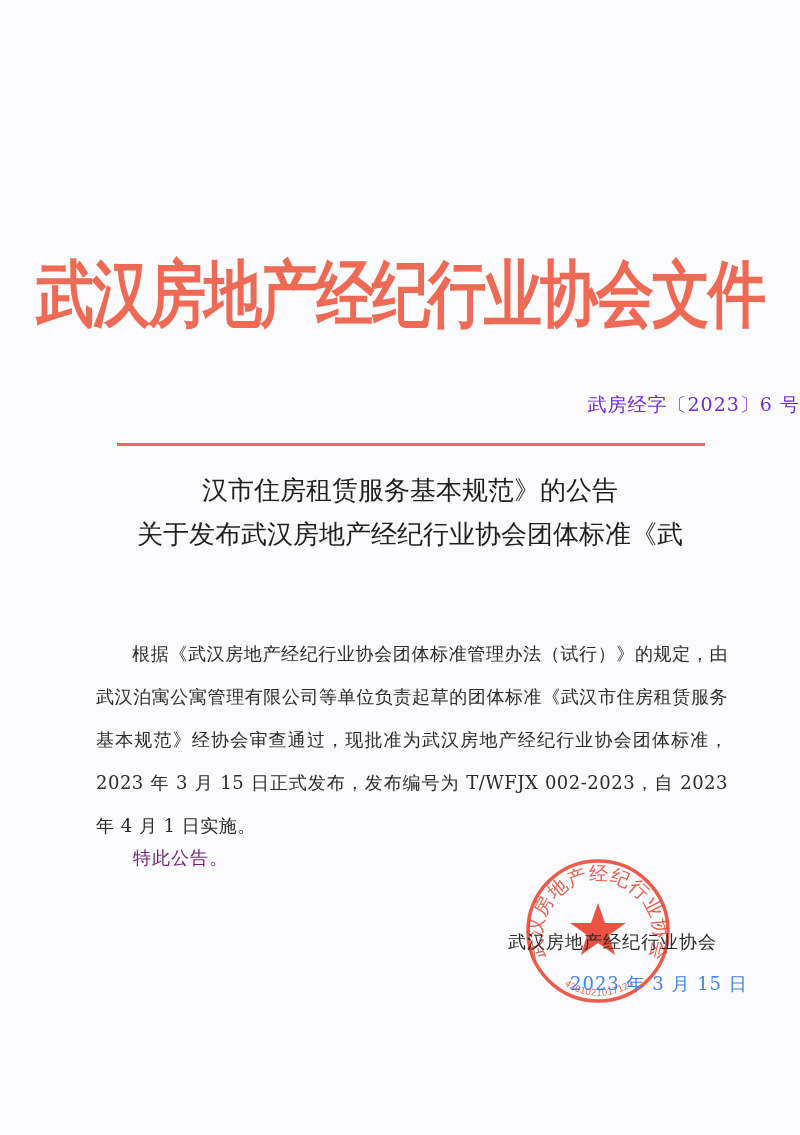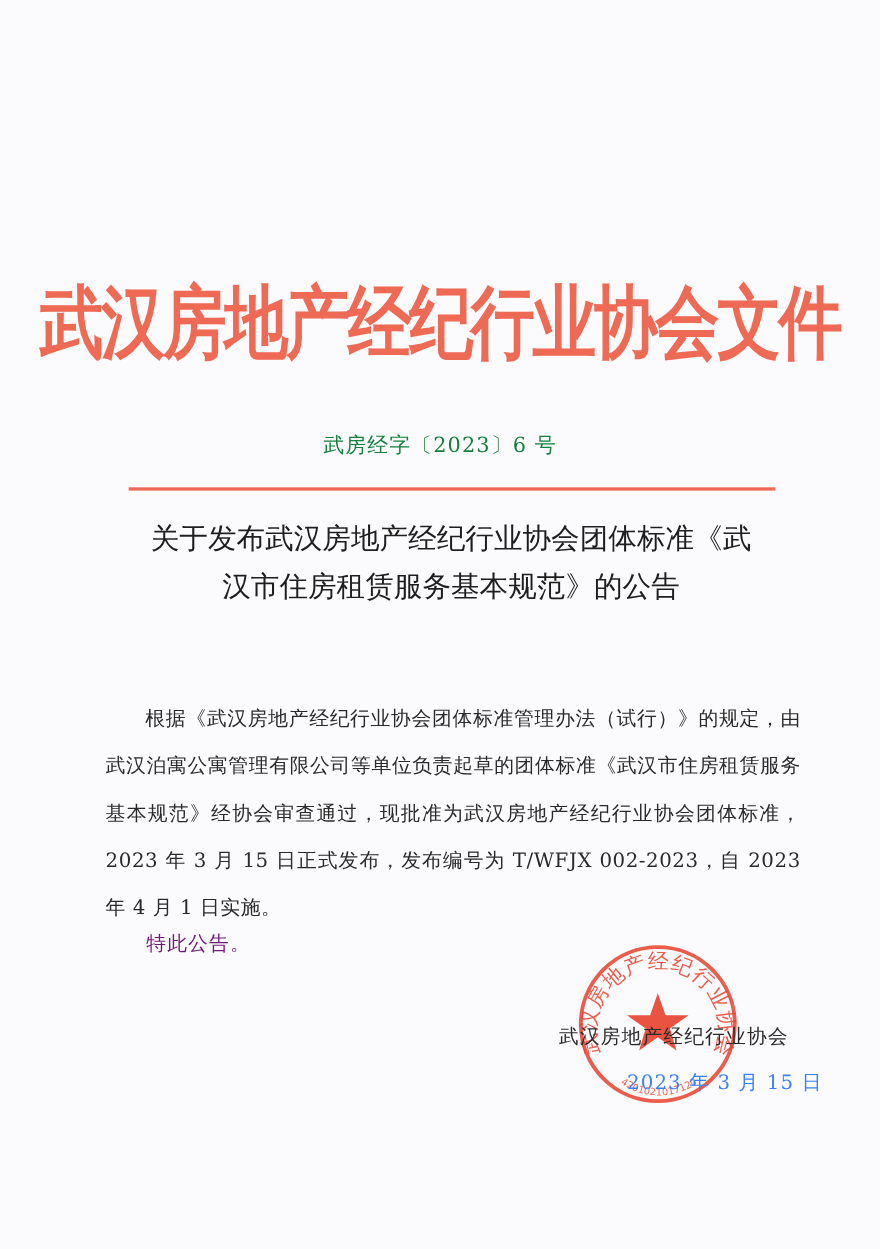--- a/index.html
+++ b/index.html
@@ -16,21 +16,21 @@
     font-family: "DejaVu Sans", "Liberation Sans", sans-serif;
     font-weight: bold;
     font-size: 58px;
     letter-spacing: -2px;
     color: #ef6a55;
     transform: scaleY(1.25);
     transform-origin: top center;
   }
   .doc-number {
     position: absolute; left: 0; width: 800px; top: 392px;
-    text-align: center; font-size: 19px; color: #15803d;
+    text-align: right; font-size: 19px; color: #6d28d9;
     letter-spacing: 1px;
   }
   .rule {
     position: absolute; left: 117px; top: 443px; width: 588px; height: 3px;
     background: #ef6a55;
   }
   .title {
     position: absolute; left: 90px; width: 640px; top: 468px;
     text-align: center;
     font-family: "DejaVu Sans", "Liberation Sans", sans-serif;
@@ -59,22 +59,22 @@
   }
 </style>
 </head>
 <body>
 
 <div class="masthead">武汉房地产经纪行业协会文件</div>
 <div class="doc-number">武房经字〔2023〕6 号</div>
 <div class="rule"></div>
 
 <div class="title">
+  <div>汉市住房租赁服务基本规范》的公告</div>
   <div>关于发布武汉房地产经纪行业协会团体标准《武</div>
-  <div>汉市住房租赁服务基本规范》的公告</div>
 </div>
 
 <div class="body-text">根据《武汉房地产经纪行业协会团体标准管理办法（试行）》的规定，由武汉泊寓公寓管理有限公司等单位负责起草的团体标准《武汉市住房租赁服务基本规范》经协会审查通过，现批准为武汉房地产经纪行业协会团体标准，2023 年 3 月 15 日正式发布，发布编号为 T/WFJX 002-2023，自 2023 年 4 月 1 日实施。</div>
 <div class="closing">特此公告。</div>
 
 <div class="stamp">
   <svg width="148" height="148" viewBox="0 0 148 148">
     <circle cx="74" cy="74" r="70" fill="none" stroke="#e8402e" stroke-width="3.5" opacity="0.85"></circle>
     <defs>
       <path id="arc" d="M 22 100 A 56 56 0 1 1 126 100"></path>

